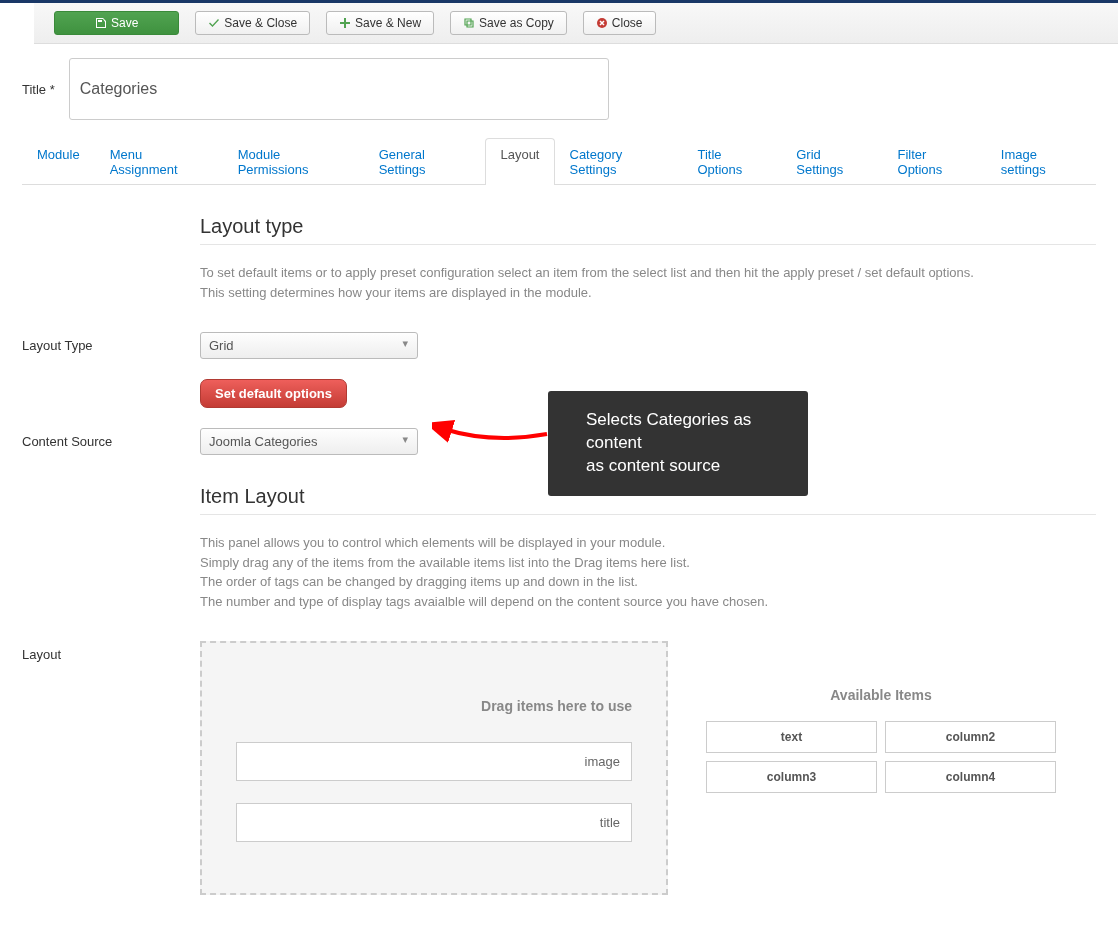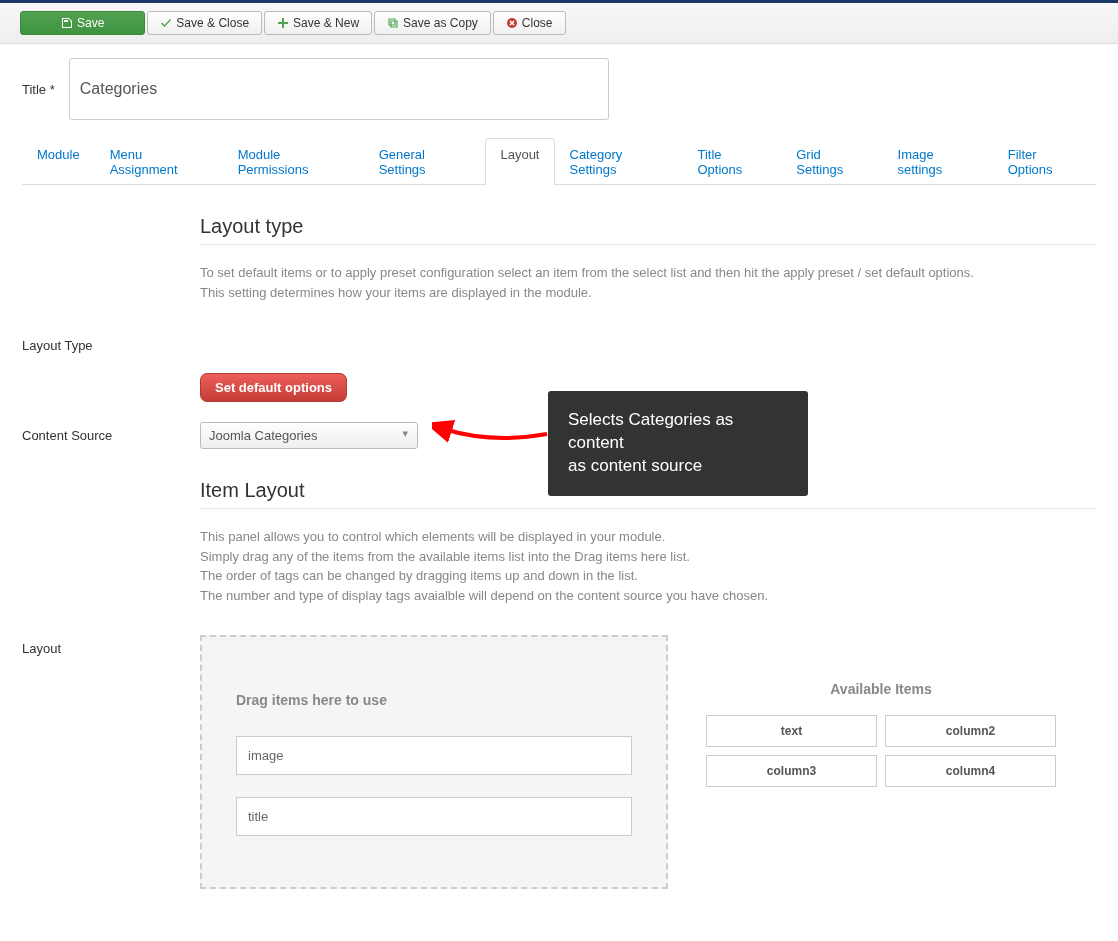--- a/index.html
+++ b/index.html
@@ -1,18 +1,18 @@
 <!DOCTYPE html>
 <html><head>
 <meta charset="utf-8">
 <style>
 * { box-sizing: border-box; margin: 0; padding: 0; }
 body { font-family: "Helvetica Neue", Helvetica, Arial, sans-serif; font-size: 13px; color: #333; background: #fff; width: 1118px; }
 .topbar { height: 3px; background: #1a3867; }
-.toolbar { background: linear-gradient(#f8f8f8, #eee); border-bottom: 1px solid #ddd; padding: 8px 20px; display: flex; gap: 2px; }
+.toolbar { background: linear-gradient(#f8f8f8, #eee); border-bottom: 1px solid #ddd; padding: 8px 20px; display: flex; gap: 16px; margin-left: 34px; }
 .btn { display: inline-flex; align-items: center; gap: 4px; padding: 4px 12px; font-size: 12px; border-radius: 3px; cursor: pointer; border: 1px solid #bbb; background: linear-gradient(#fff, #f0f0f0); color: #333; }
 .btn-success { background: linear-gradient(#51a351, #3f923f); border-color: #3a8a3a; color: #fff; padding: 4px 40px; }
 .btn .icon { width: 12px; height: 12px; display: inline-block; }
 .icon-green { color: #51a351; }
 .icon-red { color: #c43c35; }
 .icon-white { color: #fff; }
 
 .content { padding: 14px 22px 40px; }
 .title-row { display: flex; align-items: center; gap: 14px; margin-bottom: 18px; }
 .title-label { font-size: 13px; color: #333; }
@@ -30,30 +30,30 @@
 .form-label { width: 178px; flex-shrink: 0; color: #333; font-size: 13px; padding-top: 6px; }
 .form-control-wrap { flex: 1; }
 
 .select { width: 218px; padding: 5px 8px; border: 1px solid #bbb; border-radius: 3px; background: linear-gradient(#fefefe, #eee); font-size: 13px; appearance: none; position: relative; color: #555; }
 .select-wrap { position: relative; display: inline-block; }
 .select-wrap::after { content: "▾"; position: absolute; right: 10px; top: 5px; color: #888; pointer-events: none; font-size: 11px; }
 
 .btn-danger { background: linear-gradient(#ee5f5b, #c43c35); border: 1px solid #b13a33; color: #fff; padding: 6px 14px; border-radius: 7px; font-size: 13px; cursor: pointer; font-weight: bold; }
 
 .layout-area { display: flex; gap: 38px; align-items: flex-start; }
-.drop-zone { width: 468px; height: 254px; border: 2px dashed #ccc; background: #f5f5f5; padding: 55px 34px 20px; text-align: left; }
+.drop-zone { width: 468px; height: 254px; border: 2px dashed #ccc; background: #f5f5f5; padding: 55px 34px 20px; text-align: right; }
 .drop-zone-title { color: #888; font-weight: bold; margin-bottom: 28px; font-size: 14px; }
 .drop-item { border: 1px solid #ccc; background: #fff; padding: 11px; margin-bottom: 22px; color: #666; font-size: 13px; cursor: move; }
 
 .available { width: 350px; margin-top: 46px; }
 .available-title { text-align: center; color: #888; font-weight: bold; margin-bottom: 18px; font-size: 14px; }
 .available-grid { display: grid; grid-template-columns: 1fr 1fr; gap: 8px; }
 .available-item { border: 1px solid #ccc; background: #fff; padding: 8px; text-align: center; color: #555; font-size: 12px; font-weight: bold; cursor: move; }
 
-.callout { position: absolute; left: 548px; top: 347px; background: #333; color: #fff; padding: 18px 20px; font-size: 17px; line-height: 1.35; width: 260px; border-radius: 3px; }
+.callout { position: absolute; left: 548px; top: 347px; background: #333; color: #fff; padding: 18px 38px; font-size: 17px; line-height: 1.35; width: 260px; border-radius: 3px; }
 .arrow { position: absolute; left: 432px; top: 360px; pointer-events: none; }
 .content-area { position: relative; }
 </style>
 </head>
 <body>
 
 <div class="topbar"></div>
 
 <div class="toolbar">
   <button class="btn btn-success">
@@ -108,39 +108,46 @@
 
   <div class="tabs" id="tabs">
       <div class="tab">Module</div>
       <div class="tab">Menu Assignment</div>
       <div class="tab">Module Permissions</div>
       <div class="tab">General Settings</div>
       <div class="tab active">Layout</div>
       <div class="tab">Category Settings</div>
       <div class="tab">Title Options</div>
       <div class="tab">Grid Settings</div>
+      <div class="tab">Filter Options</div>
       <div class="tab">Image settings</div>
-      <div class="tab">Filter Options</div>
     </div>
 
   <div style="display:flex;">
     <div style="width:178px; flex-shrink:0;"></div>
     <div style="flex:1;">
       <div class="section">
         <h2 class="section-heading">Layout type</h2>
         <div class="section-desc">
           <div>To set default items or to apply preset configuration select an item from the select list and then hit the apply preset / set default options.</div>
           <div>This setting determines how your items are displayed in the module.</div>
         </div>
       </div>
     </div>
   </div>
 
   <div class="form-row">
     <div class="form-label">Layout Type</div>
+    <div class="form-control-wrap">
+      <div class="select-wrap">
+        <select class="select">
+          <option>Grid</option>
+        </select>
+      </div>
+    </div>
   </div>
 
   <div class="form-row">
     <div class="form-label"></div>
     <div class="form-control-wrap">
       <button class="btn-danger">Set default options</button>
     </div>
   </div>
 
   <div class="form-row">

